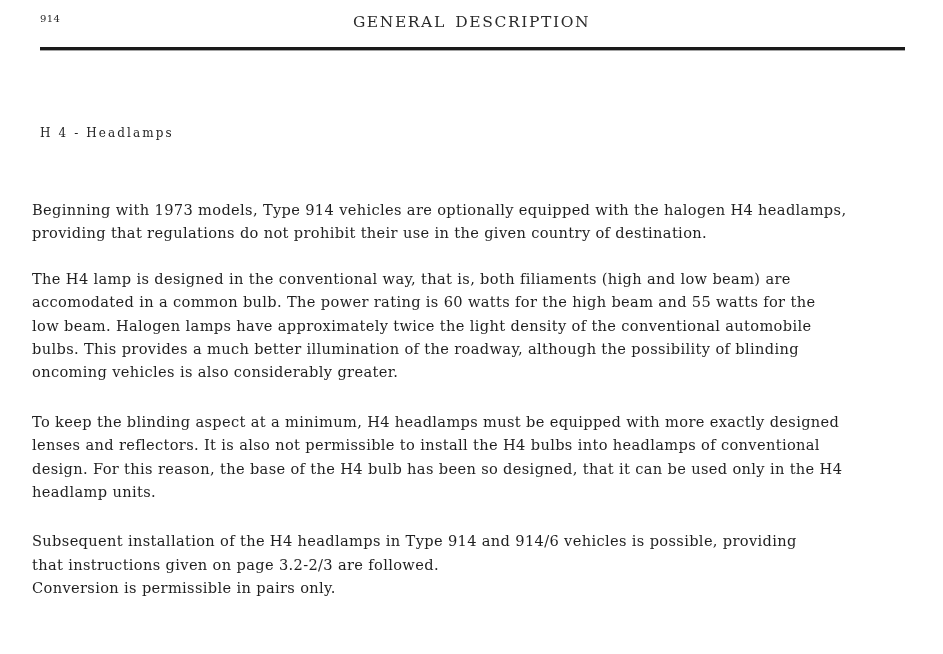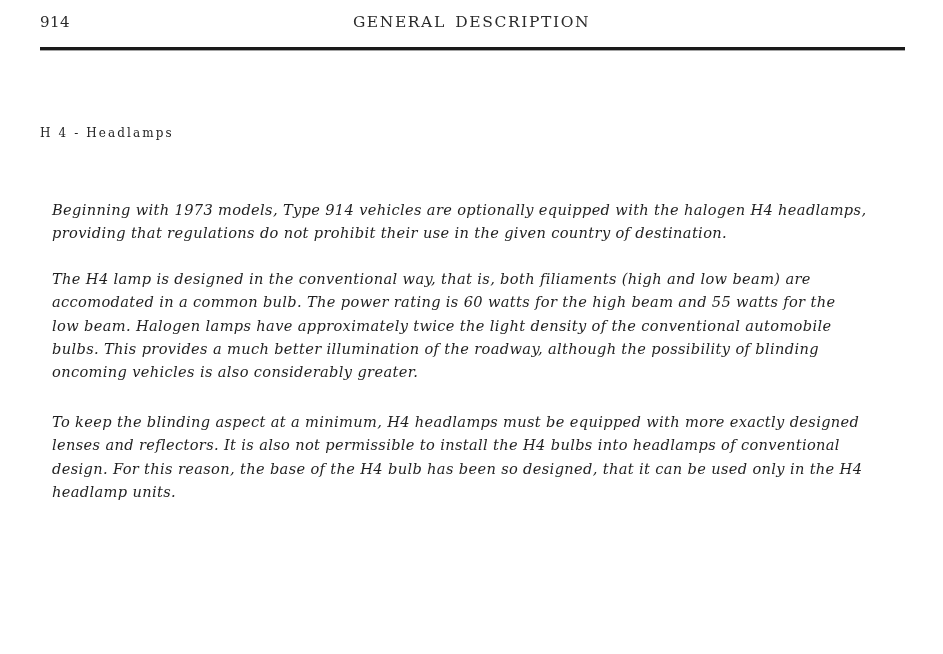--- a/index.html
+++ b/index.html
@@ -25,21 +25,21 @@
     position: absolute;
     top: 13px;
     left: 0;
     width: 943px;
     height: 28px;
   }
   .page-number {
     position: absolute;
     left: 40px;
     top: 0;
-    font-size: 15px;
+    font-size: 10px;
     letter-spacing: 0.4px;
     color: #2a2a2a;
   }
   .header-title {
     position: absolute;
     left: 0;
     top: 0;
     width: 943px;
     text-align: center;
     font-size: 15.5px;
@@ -68,24 +68,23 @@
   .section-title {
     position: absolute;
     left: 40px;
     top: 126px;
     font-size: 12px;
     letter-spacing: 2.1px;
     color: #232323;
   }
   .body-text {
     position: absolute;
-    left: 52px;
+    left: 32px;
     top: 198px;
     width: 875px;
-    font-style: italic;
   }
   .para {
     font-size: 14.6px;
     line-height: 23.4px;
     letter-spacing: 0.35px;
     color: #1f1f1f;
     margin: 0 0 22px 0;
     white-space: pre-line;
   }
   .para.tight {
@@ -114,15 +113,18 @@
 providing that regulations do not prohibit their use in the given country of destination.</p>
     <p class="para gap-lg">The H4 lamp is designed in the conventional way, that is, both filiaments (high and low beam) are
 accomodated in a common bulb. The power rating is 60 watts for the high beam and 55 watts for the
 low beam. Halogen lamps have approximately twice the light density of the conventional automobile
 bulbs. This provides a much better illumination of the roadway, although the possibility of blinding
 oncoming vehicles is also considerably greater.</p>
     <p class="para gap-lg">To keep the blinding aspect at a minimum, H4 headlamps must be equipped with more exactly designed
 lenses and reflectors. It is also not permissible to install the H4 bulbs into headlamps of conventional
 design. For this reason, the base of the H4 bulb has been so designed, that it can be used only in the H4
 headlamp units.</p>
+    <p class="para tight">Subsequent installation of the H4 headlamps in Type 914 and 914/6 vehicles is possible, providing
+that instructions given on page 3.2-2/3 are followed.
+Conversion is permissible in pairs only.</p>
   </div>
 
 </div>
 
 </body></html>

